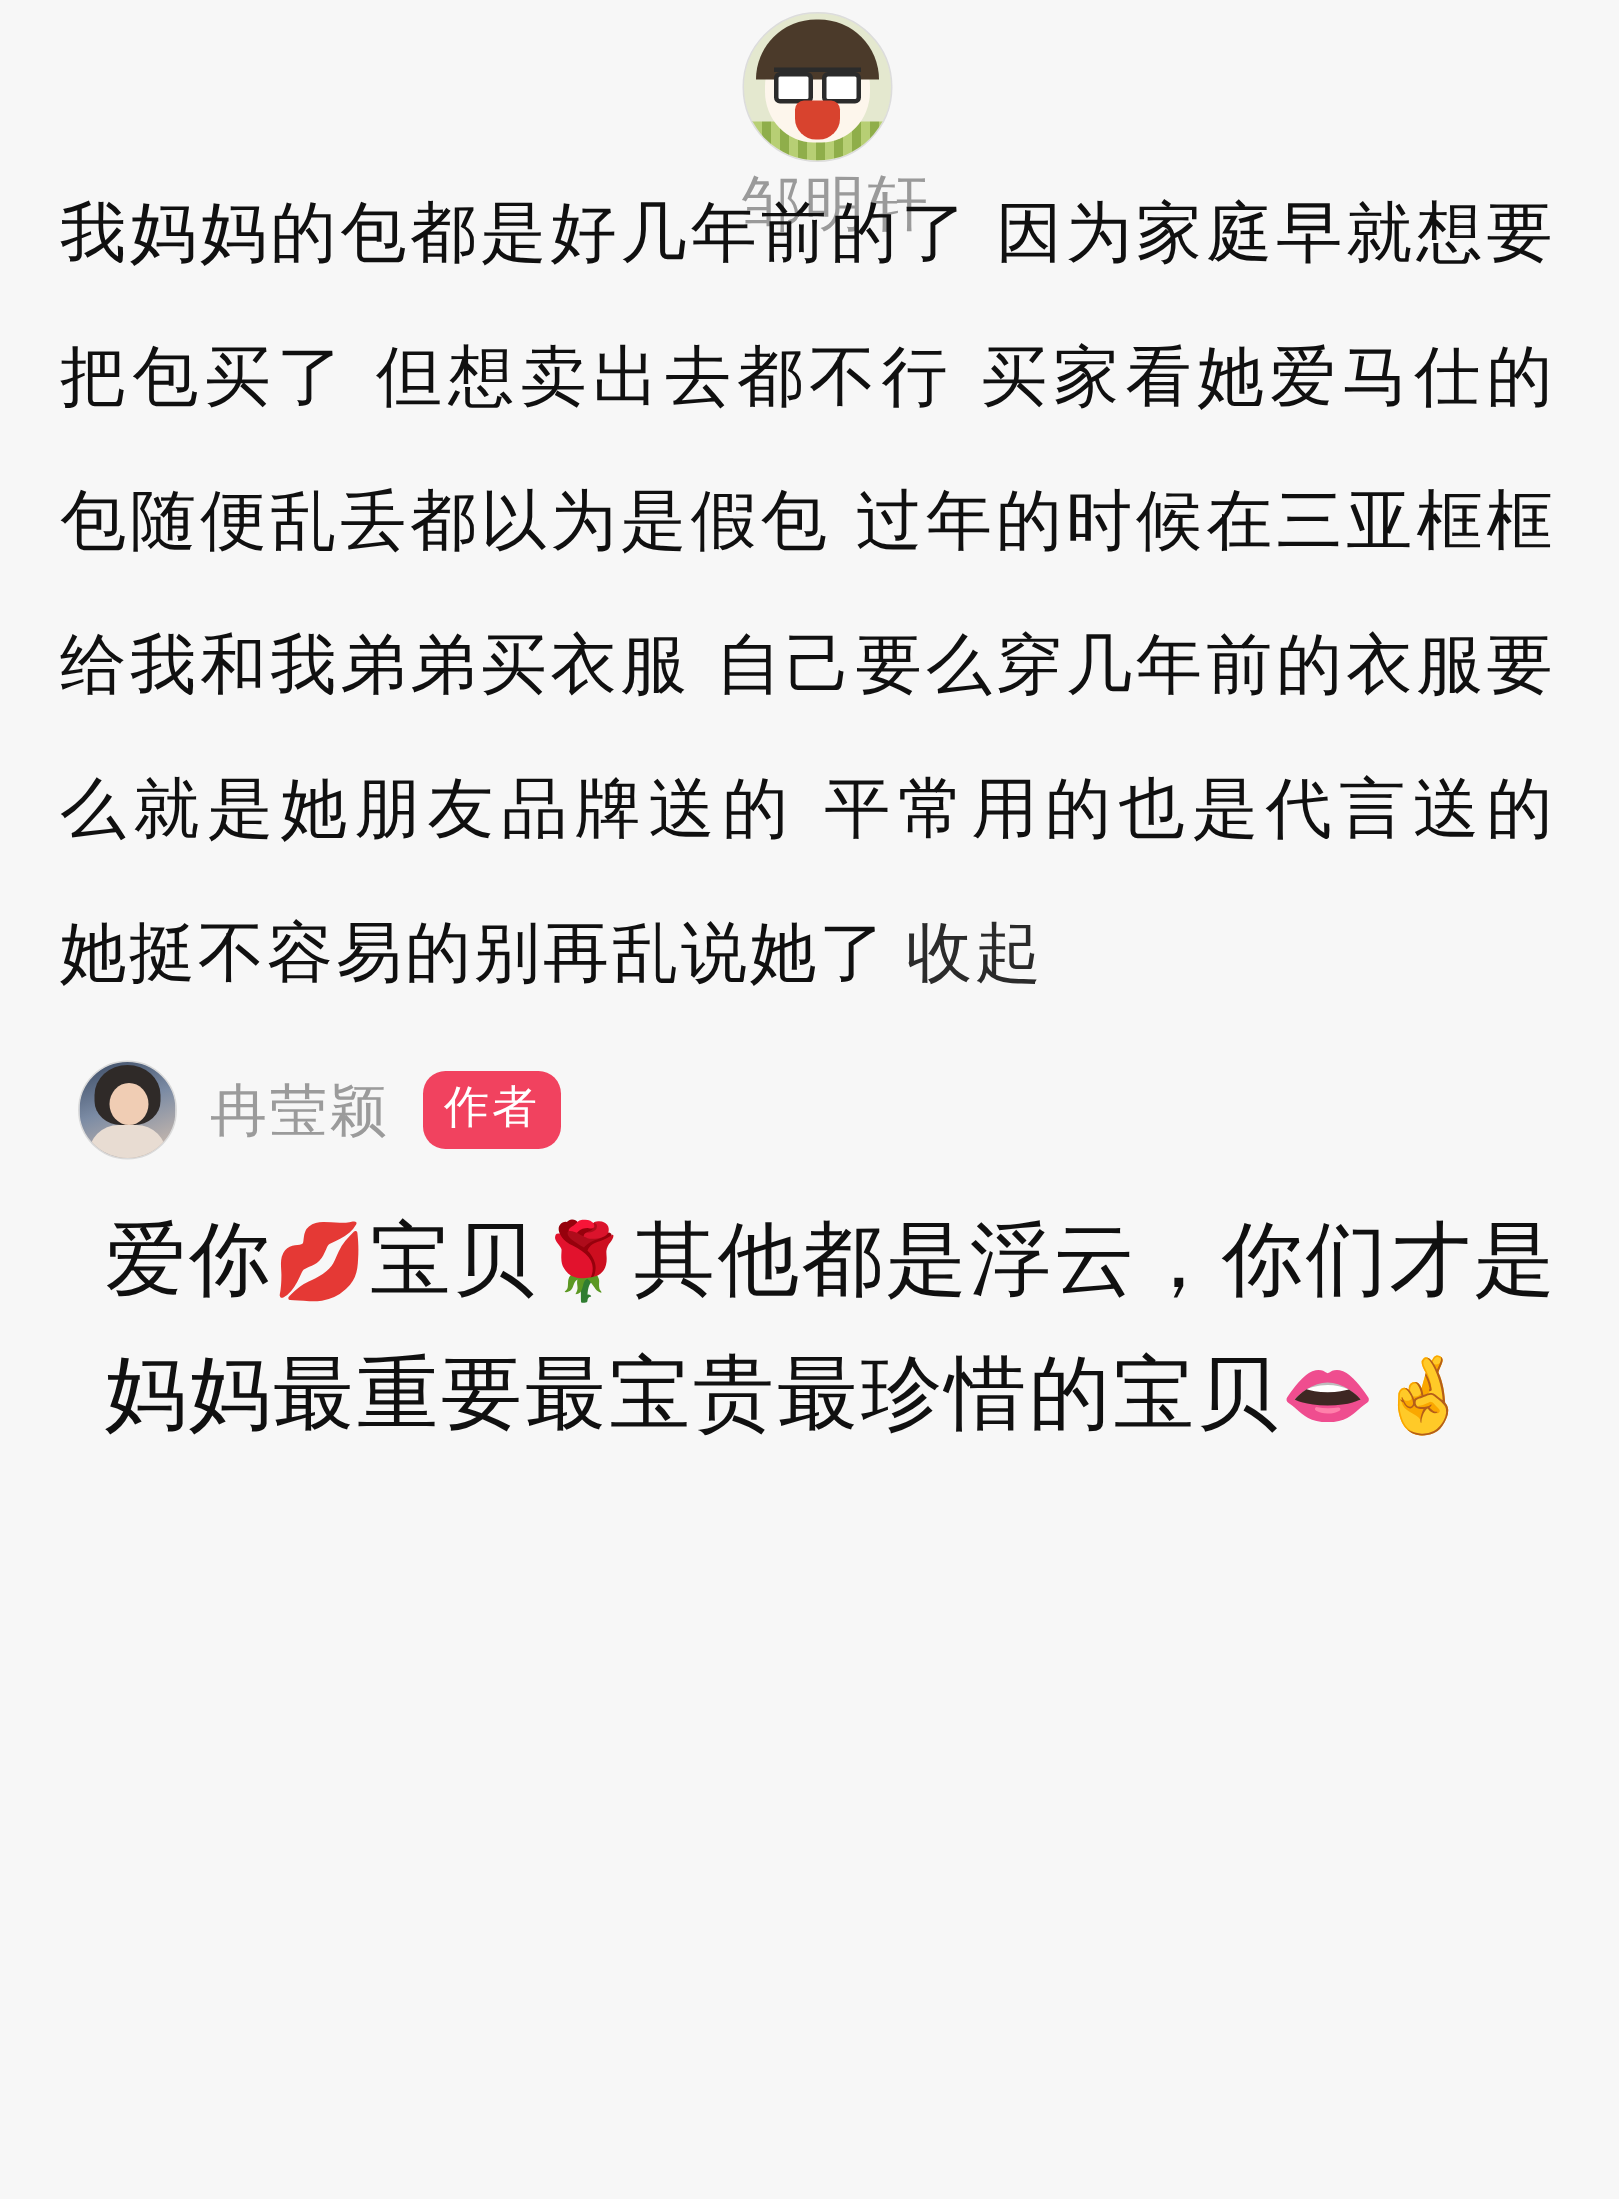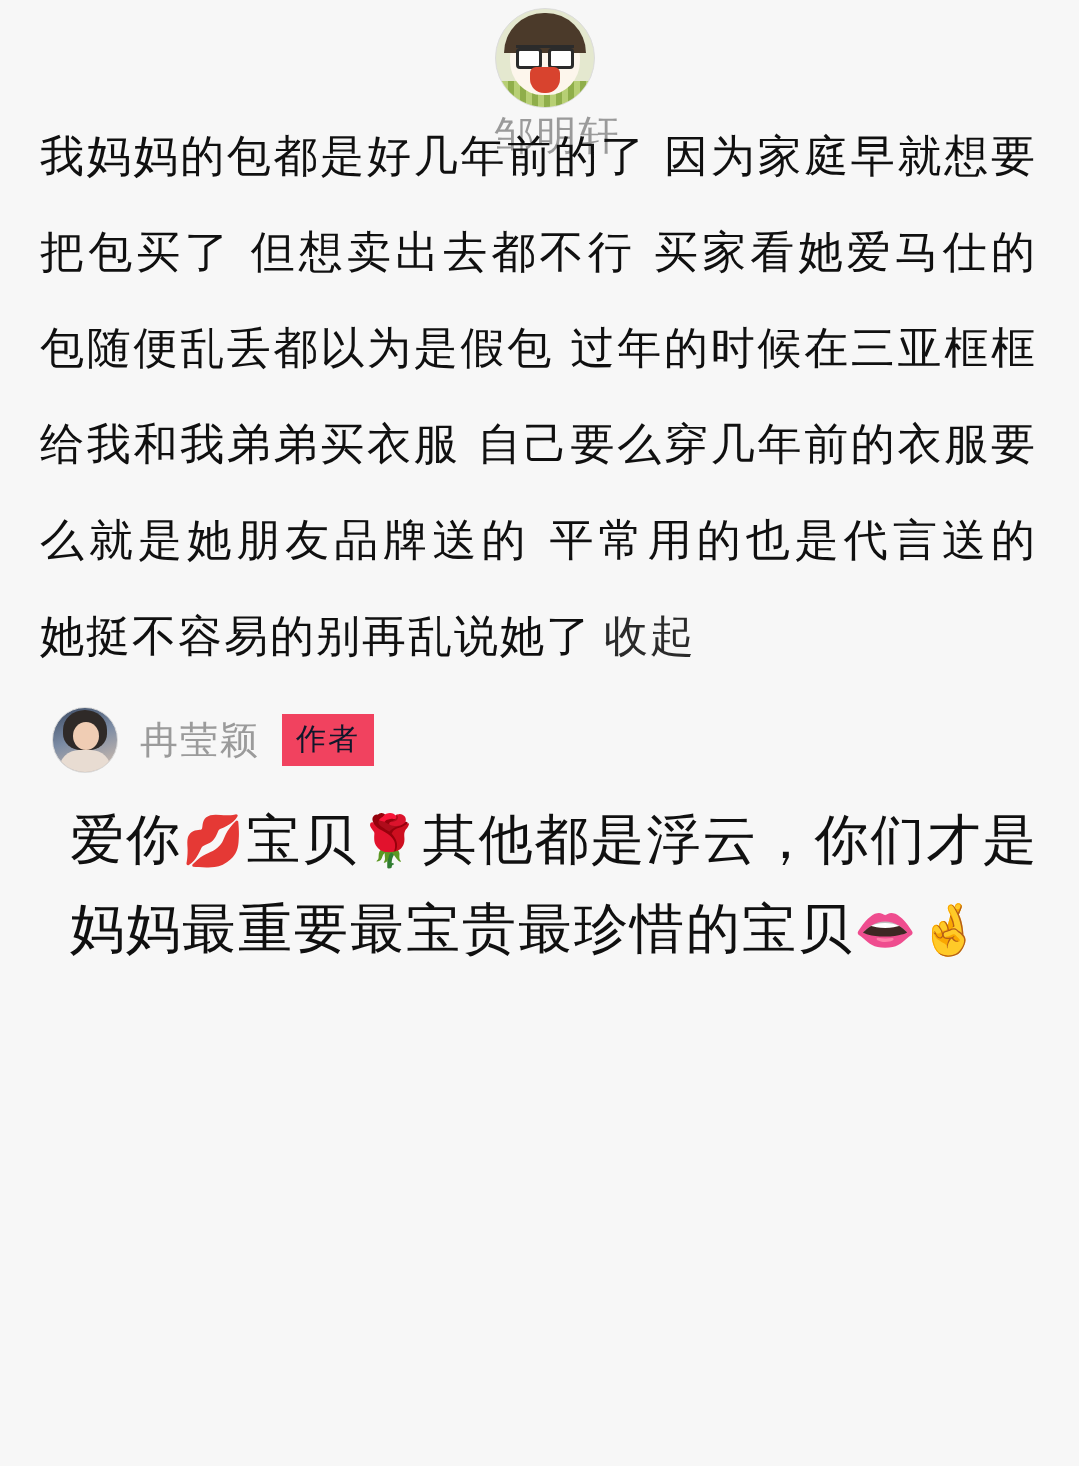--- a/index.html
+++ b/index.html
@@ -187,25 +187,25 @@
   .nickname-reply {
     margin-left: 22px;
     font-size: 38px;
     color: #9b9b9b;
     letter-spacing: 2px;
     font-family: "DejaVu Serif", "Liberation Serif", serif;
   }
   .author-badge {
     margin-left: 22px;
     background: #f1425f;
-    color: #0f172a;
+    color: #ffffff;
     font-size: 30px;
     line-height: 1;
     padding: 10px 14px 12px 14px;
-    border-radius: 0;
+    border-radius: 15px;
     font-family: "DejaVu Serif", "Liberation Serif", serif;
     letter-spacing: 2px;
   }
   .reply-text {
     margin-top: 22px;
     padding-left: 18px;
     font-family: "DejaVu Serif", "Liberation Serif", serif;
     font-size: 54px;
     line-height: 88px;
     color: #101010;

